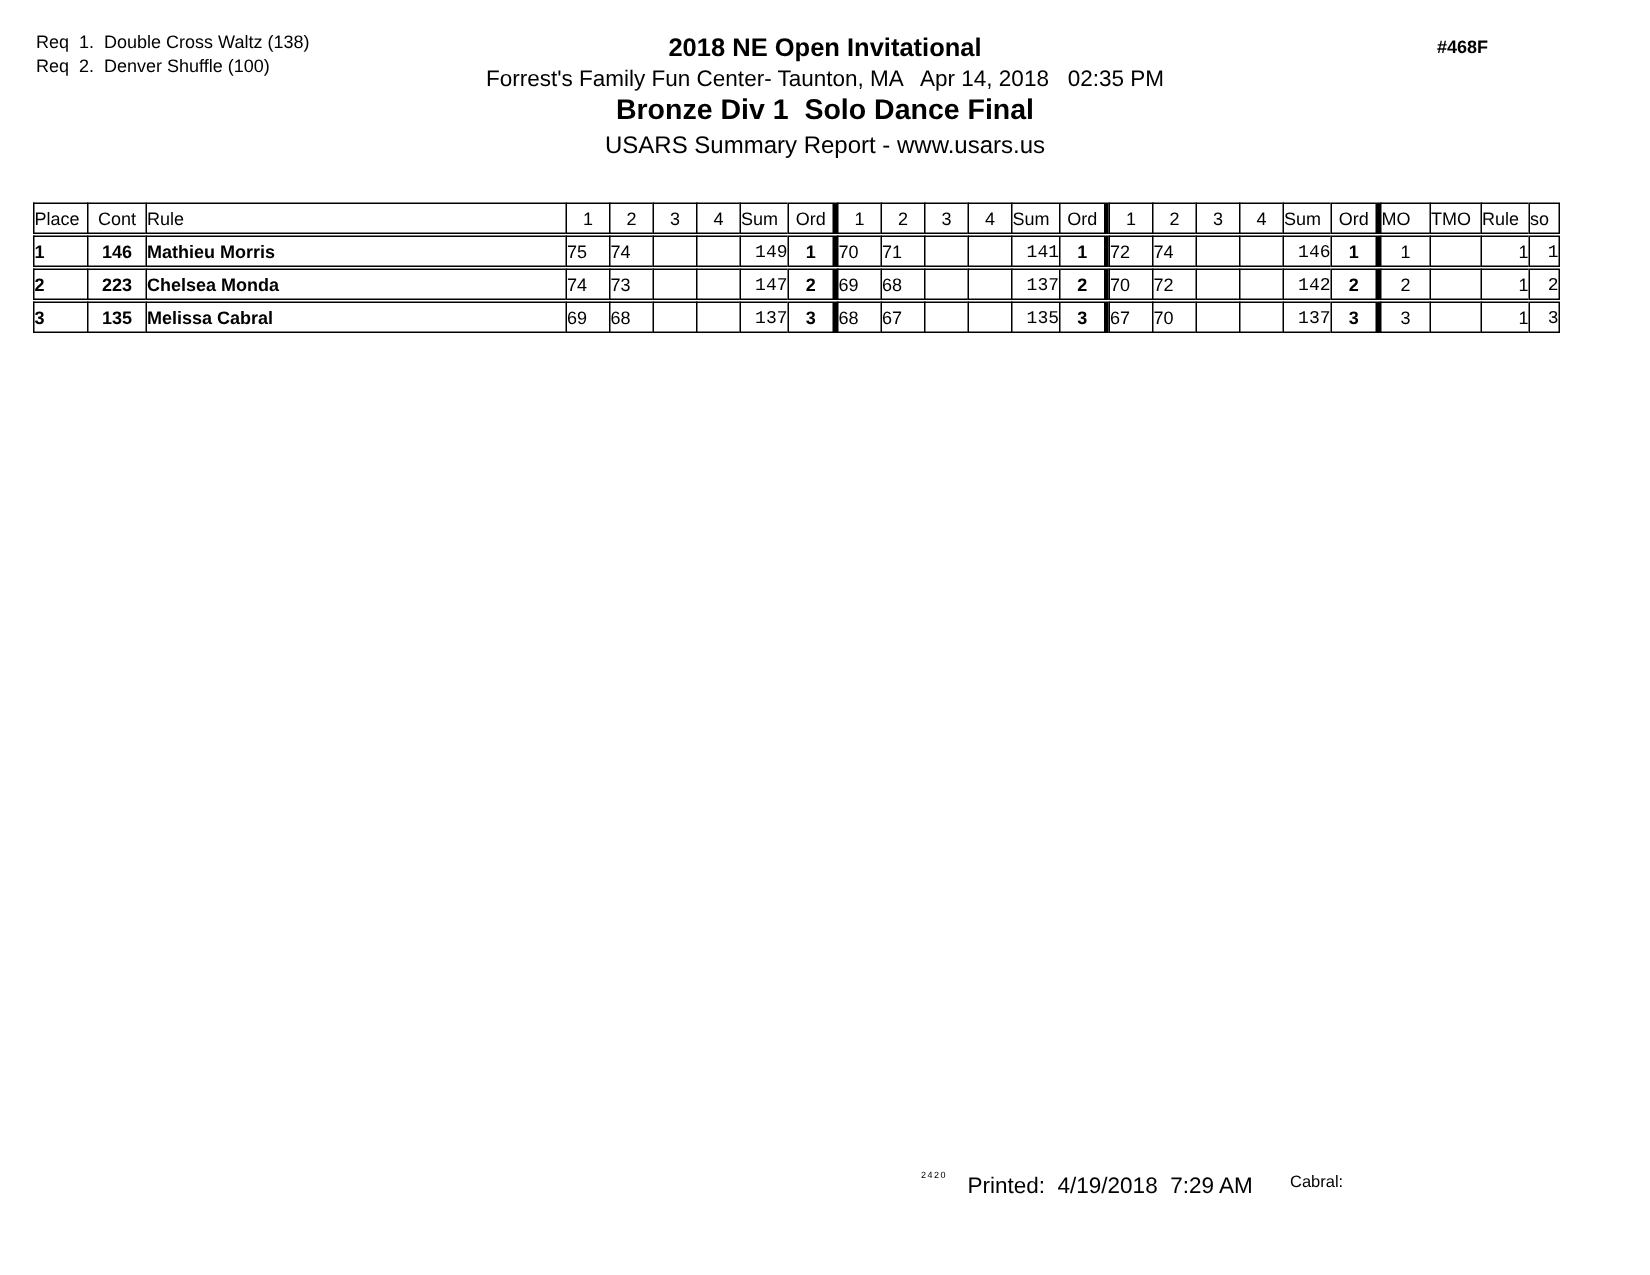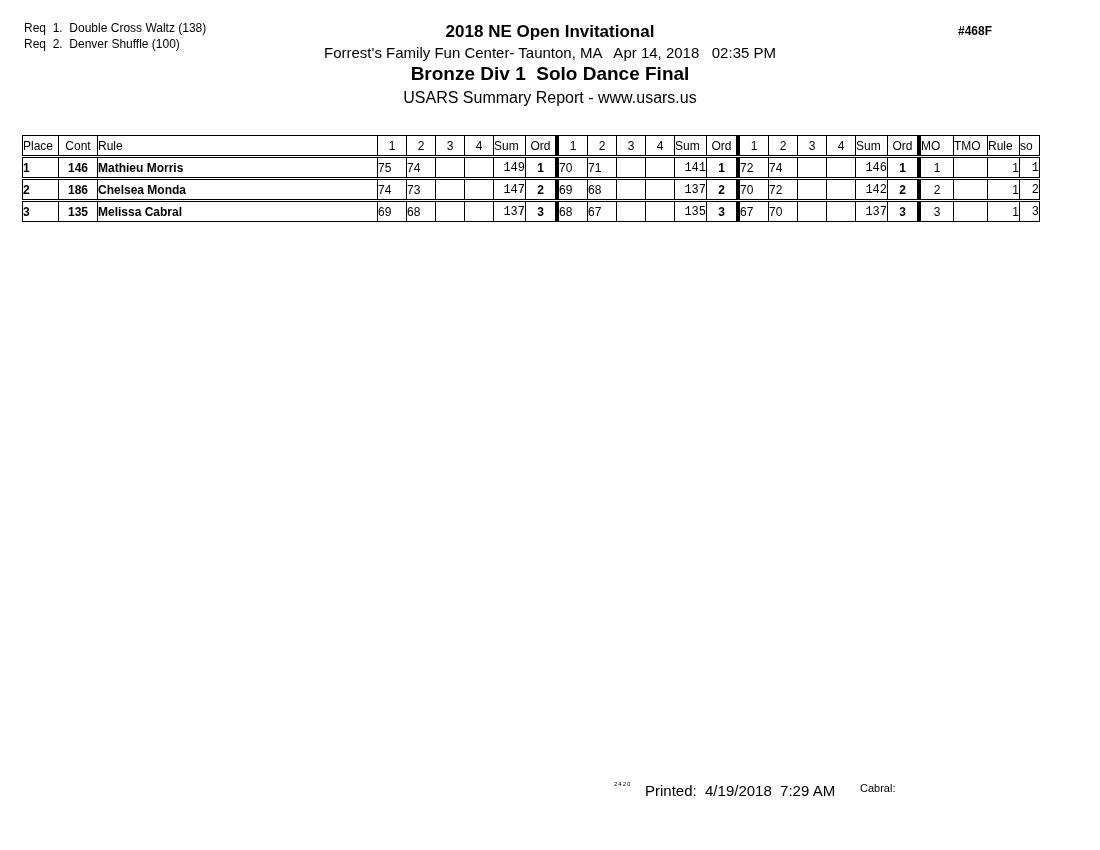--- a/index.html
+++ b/index.html
@@ -156,21 +156,21 @@
     <td class="ord b">1</td>
 
     <td class="ac">1</td>
     <td class="ac"></td>
     <td class="ar4">1</td>
     <td class="ar lastcol">1</td>
   </tr>
 
   <tr>
     <td class="place-val">2</td>
-    <td class="ac b">186</td>
+    <td class="ac b">223</td>
     <td class="al b">Chelsea Monda</td>
 
     <td class="al2">74</td>
     <td class="al2">73</td>
     <td class="al2"></td>
     <td class="al2"></td>
     <td class="ar">147</td>
     <td class="ord b">2</td>
 
     <td class="al2">69</td>

